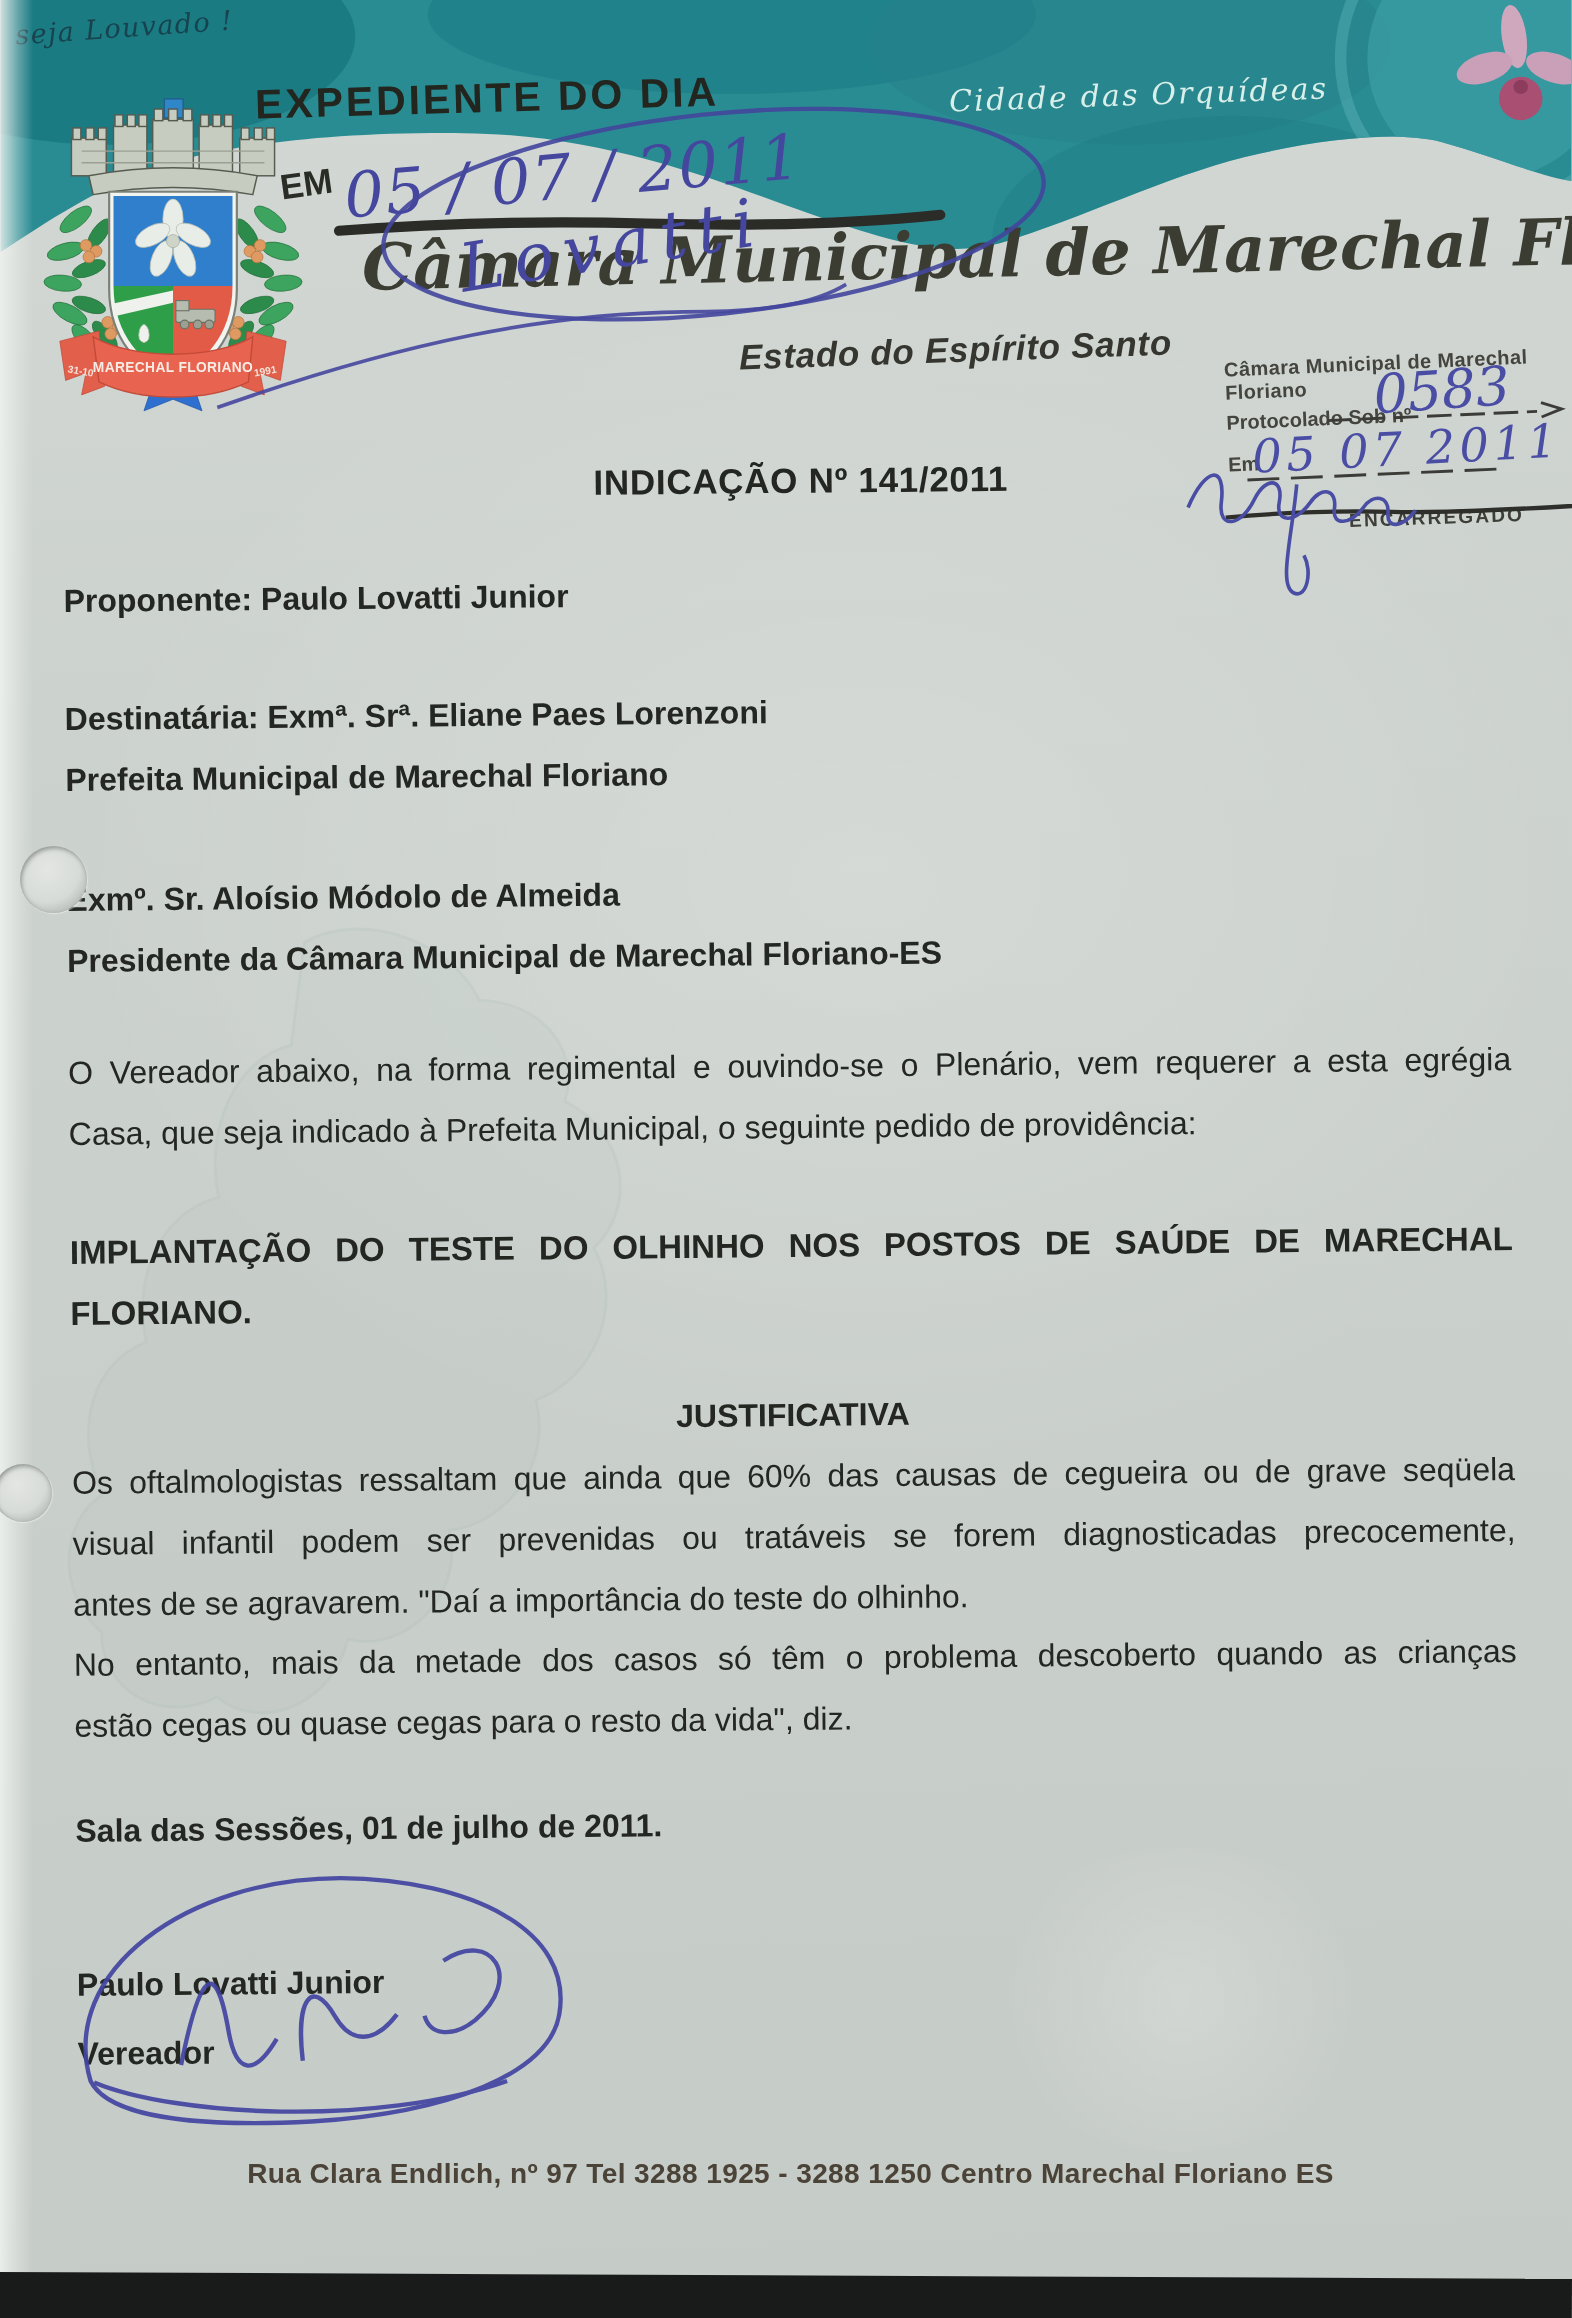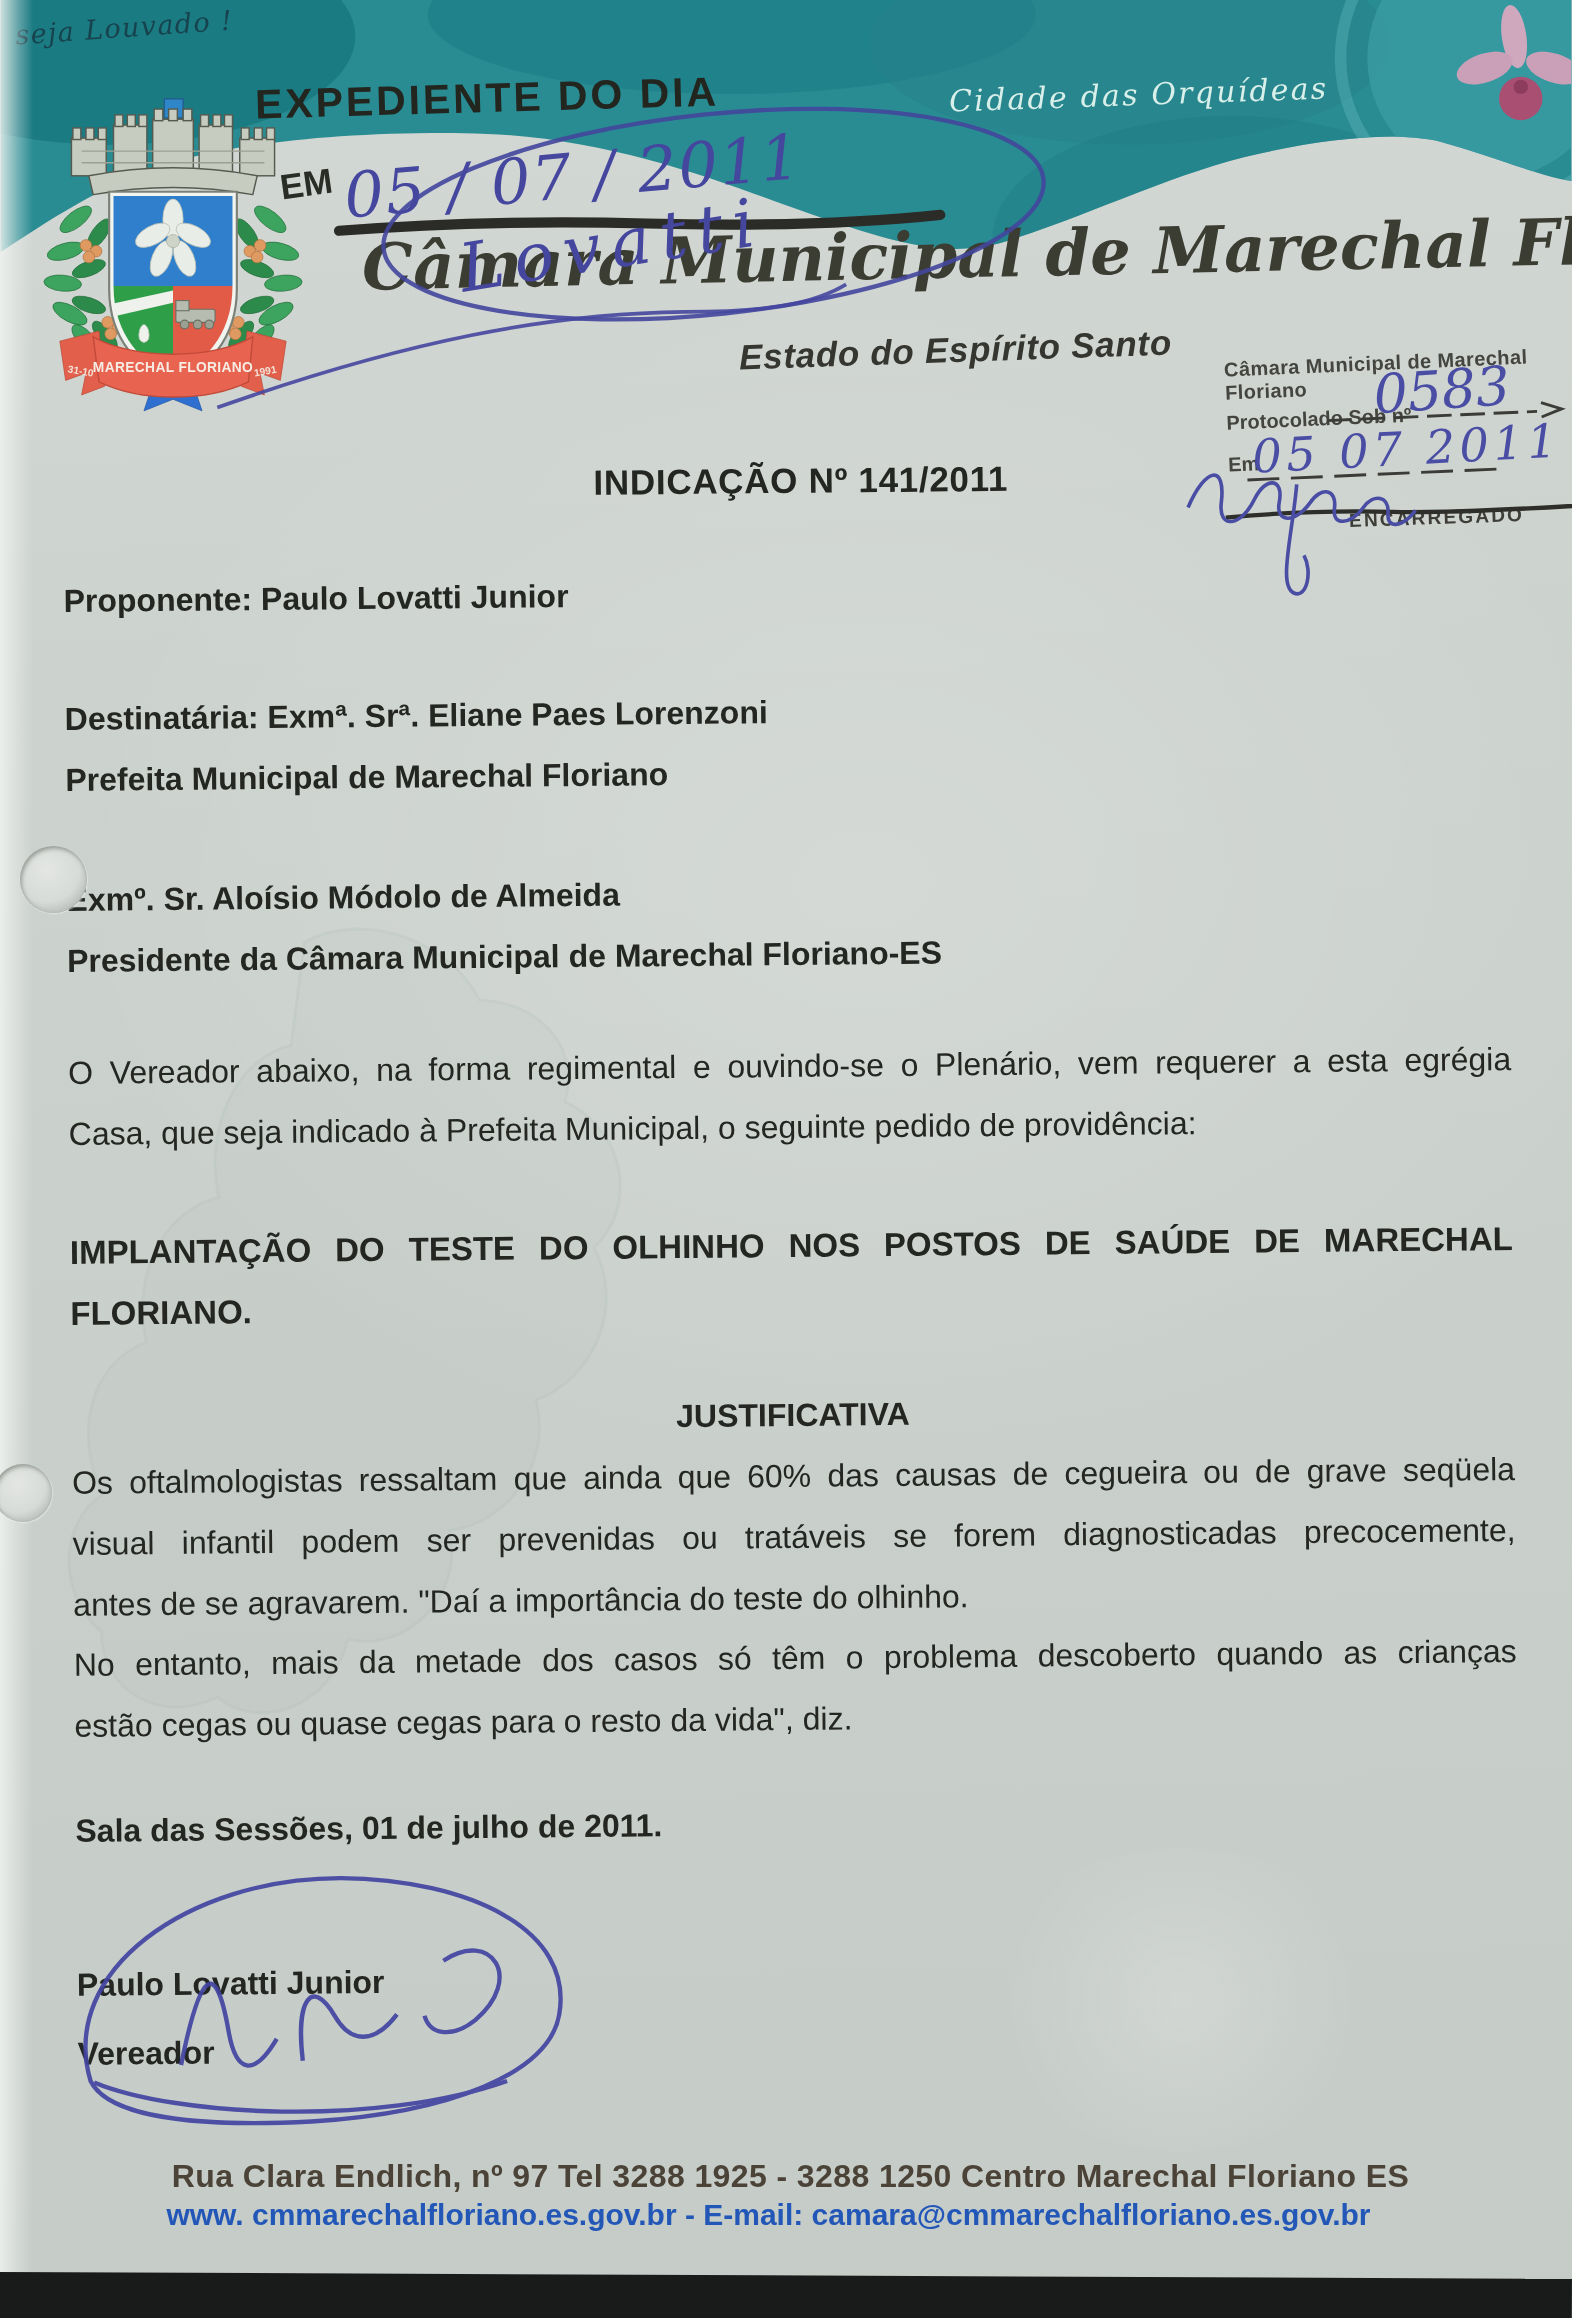--- a/index.html
+++ b/index.html
@@ -35,21 +35,21 @@
   
   #doc{position:absolute;left:0;top:0;width:1572px;height:2319px;z-index:4;
     transform:rotate(-0.55deg);transform-origin:786px 1159px;}
   .line{position:absolute;left:69px;width:1443px;font-size:32px;color:#242622;}
   .b{font-weight:bold;}
   .jst{text-align:justify;text-align-last:justify;}
   .ctr{text-align:center;}
   #doc-title{left:600px;top:461px;width:auto;font-size:35px;font-weight:bold;letter-spacing:0.7px;}
   
   .footer-line{position:absolute;left:69px;width:1443px;text-align:center;font-weight:bold;}
-  #footer1{top:2158px;font-size:32px;color:#4b4337;letter-spacing:0.4px;}
+  #footer1{top:2158px;font-size:28px;color:#4b4337;letter-spacing:0.4px;}
   #footer2{top:2198px;font-size:30px;color:#2257b8;transform:translateX(-22px);}
   
   #edge-left{left:0;top:0;width:33px;height:2319px;z-index:6;
     background:linear-gradient(90deg,rgba(240,243,240,.85) 0%,rgba(240,243,240,.35) 55%,rgba(0,0,0,0) 100%);}
   #bottom-bar{left:0;top:2272px;width:1572px;height:51px;z-index:7;background:#191b1a;transform:rotate(.25deg);transform-origin:0 0;}
   .hole{position:absolute;z-index:7;border-radius:50%;
     background:radial-gradient(circle at 40% 35%,#e3e6e2 0%,#d7dbd7 55%,#b9beba 78%,#cdd2ce 100%);
     box-shadow:inset 1.4px 2.2px 4.3px rgba(90,95,90,.55), 0.7px 0.7px 1.4px rgba(255,255,255,.6);}
   #hole1{left:20px;top:846px;width:67px;height:67px;}
   #hole2{left:-5.8px;top:1464px;width:58px;height:58px;}
@@ -237,21 +237,20 @@
     <div class="line jst" style="top:1519px;">visual infantil podem ser prevenidas ou tratáveis se forem diagnosticadas precocemente,</div>
     <div class="line" style="top:1580px;">antes de se agravarem. "Daí a importância do teste do olhinho.</div>
     <div class="line jst" style="top:1640px;">No entanto, mais da metade dos casos só têm o problema descoberto quando as crianças</div>
     <div class="line" style="top:1701px;">estão cegas ou quase cegas para o resto da vida", diz.</div>
     <div class="line b" style="top:1806px;">Sala das Sessões, 01 de julho de 2011.</div>
     <div class="line b" style="top:1960px;">Paulo Lovatti Junior</div>
     <div class="line b" style="top:2029px;">Vereador</div>
   </div>
 
   <div id="footer1" class="footer-line">Rua Clara Endlich,  nº 97  Tel 3288 1925 - 3288 1250  Centro  Marechal Floriano  ES</div>
-  <div id="footer2" class="footer-line">www. cmmarechalfloriano.es.gov.br  - E-mail: camara@cmmarechalfloriano.es.gov.br</div>
 
   <svg id="ink" class="abs" width="1572" height="2319" viewBox="0 0 2170 3200">
 
     <path d="M468,318 q 210,-16 425,-10 q 235,6 405,-12" stroke="#2b2b27" stroke-width="14" fill="none" stroke-linecap="round"></path>
 
     <ellipse cx="985" cy="295" rx="458" ry="138" fill="none" stroke="#43469c" stroke-width="6" opacity="0.9" transform="rotate(-6 985 295)"></ellipse>
 
     <text x="478" y="300" font-family="DejaVu Serif" font-style="italic" font-size="86" fill="#45479e" letter-spacing="2" transform="rotate(-5 478 300)">05 / 07 / 2011</text>
 
     <path d="M300,562 C560,470 760,432 945,430 C1065,430 1125,418 1168,392" stroke="#45479e" stroke-width="5" fill="none" opacity="0.9"></path>

